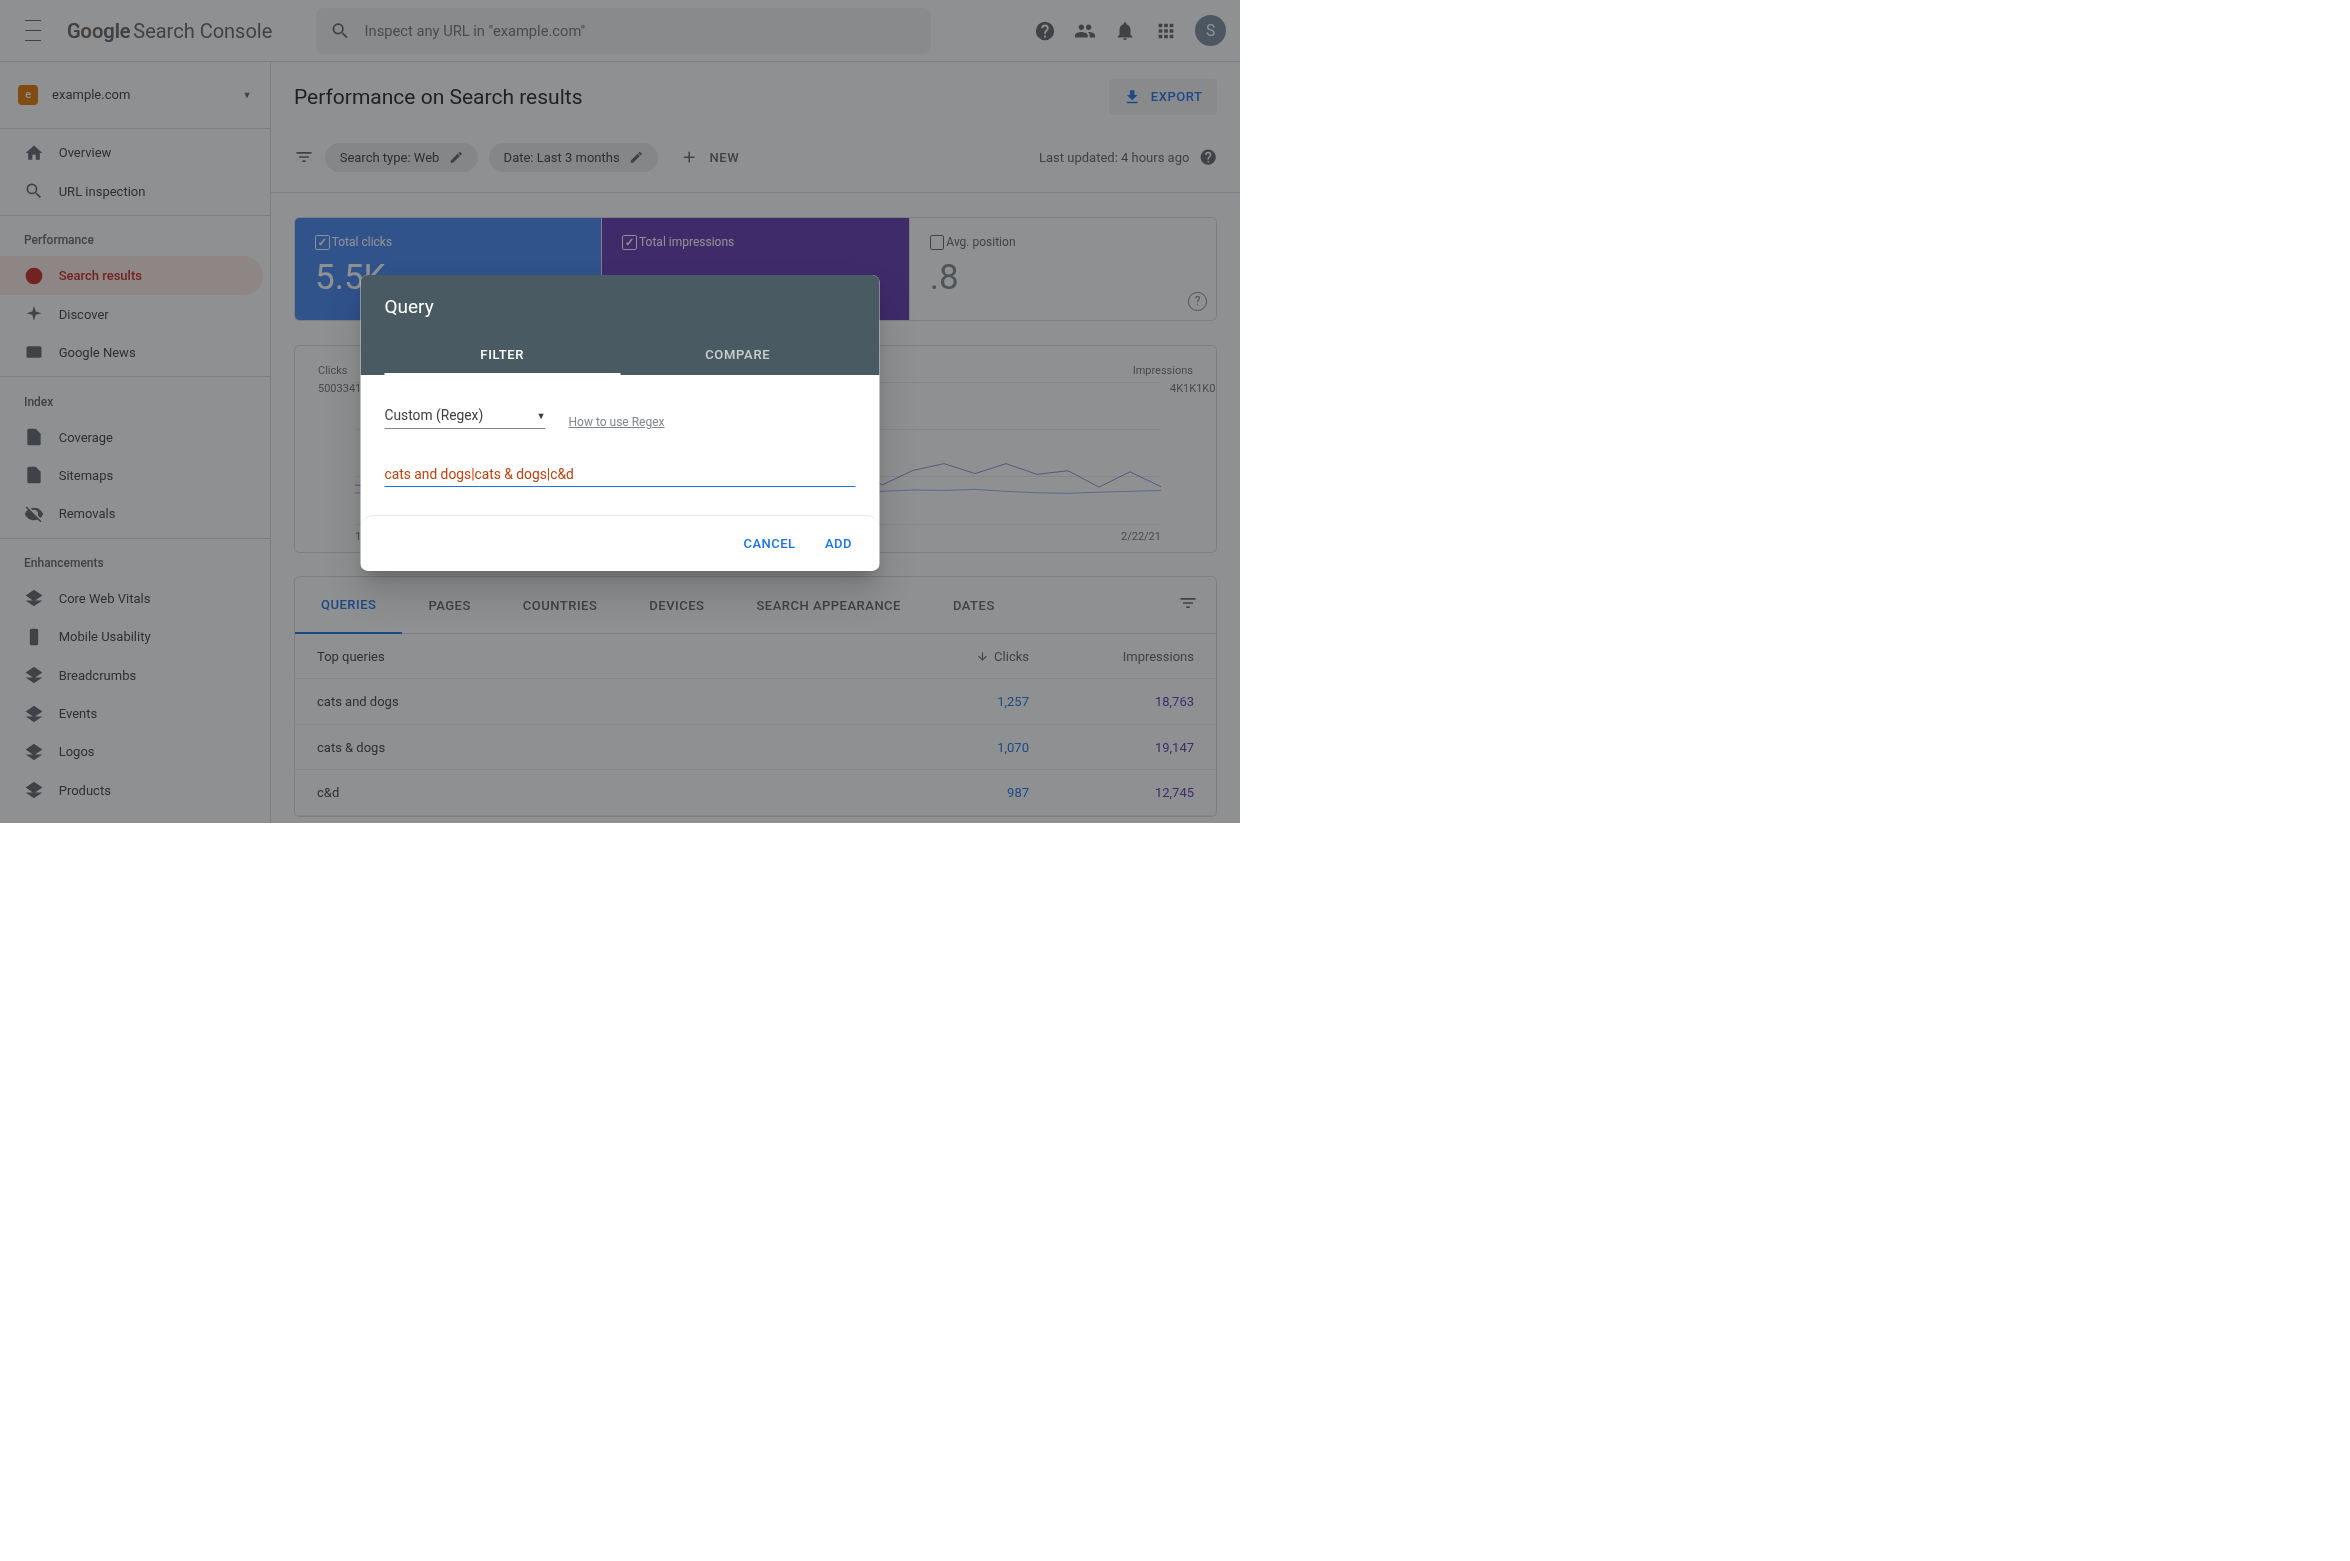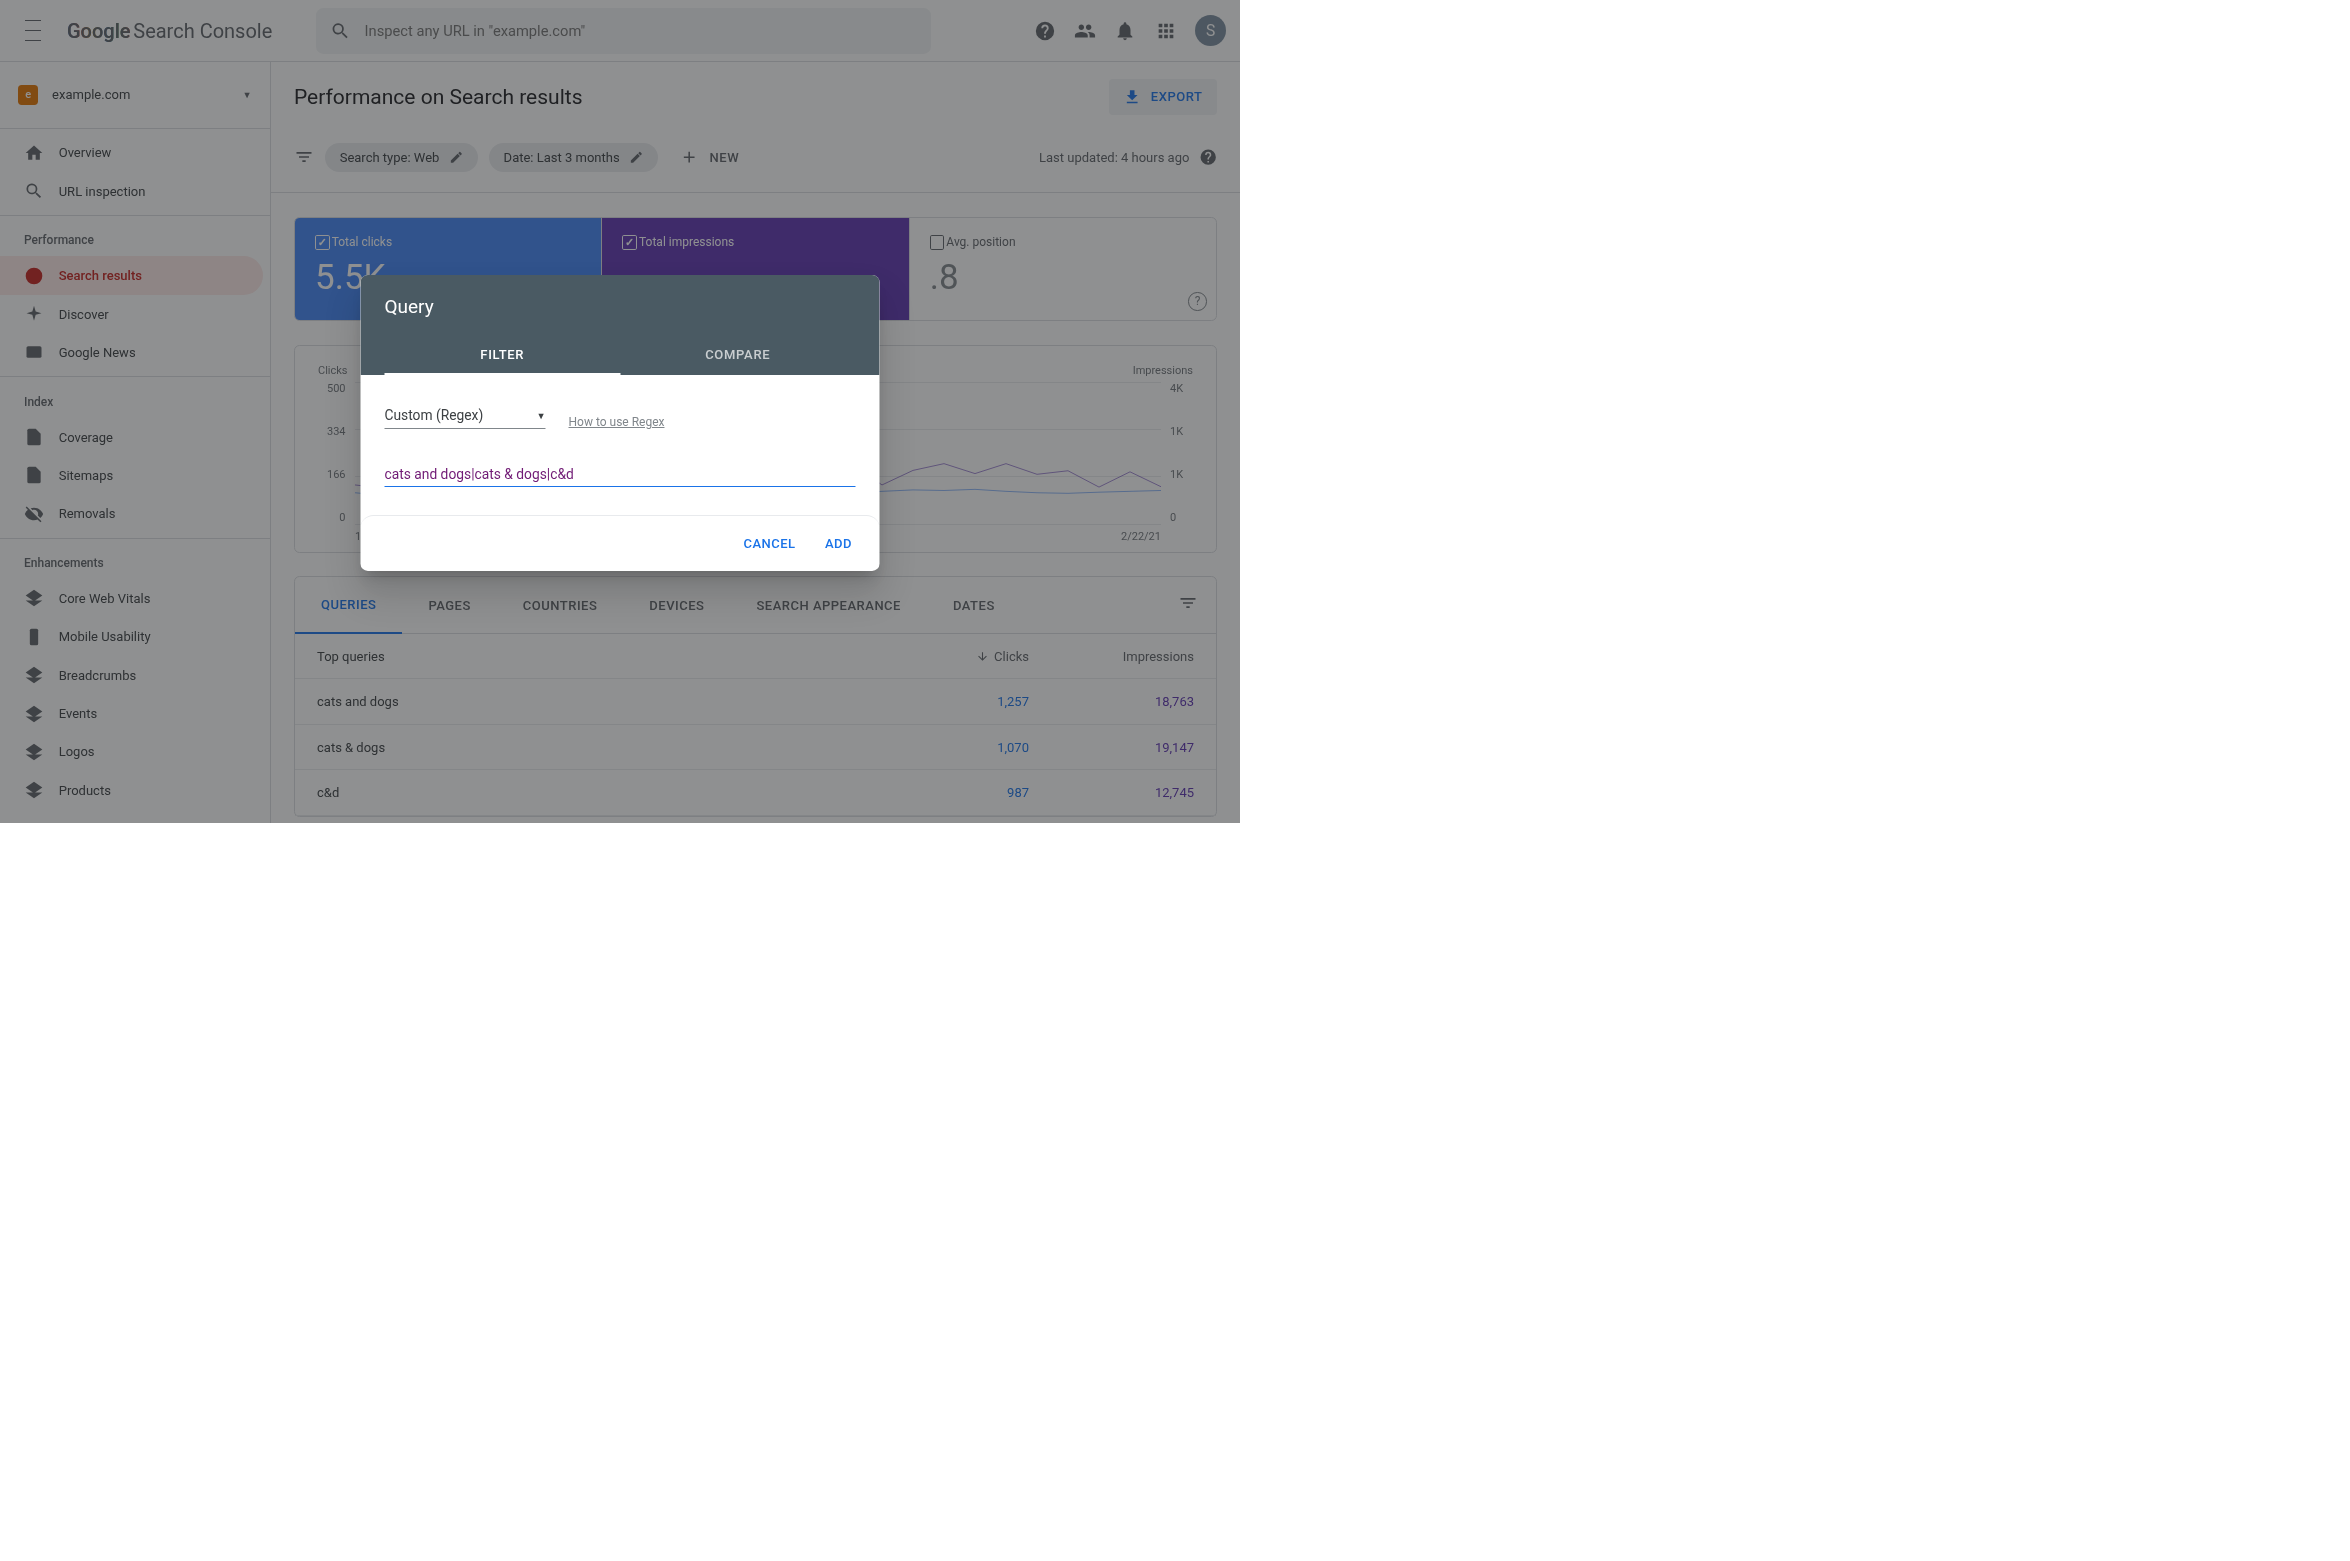--- a/index.html
+++ b/index.html
@@ -318,22 +318,20 @@
     }
     .chart-body {
       position: relative;
       height: 161px;
     }
     .y-left, .y-right {
       position: absolute;
       top: 0;
       height: 142px;
       display: flex;
-      flex-direction: column;
-      justify-content: space-between;
       font-size: 11px;
       color: #70757a;
     }
     .y-left { left: 0; text-align: right; width: 27.5px; }
     .y-right { right: 0; text-align: left; width: 23px; }
     .chart-area {
       position: absolute;
       left: 37px;
       right: 32px;
       top: 0;
@@ -467,21 +465,21 @@
       cursor: pointer;
     }
     .modal-input {
       margin-top: 32px;
       border: none;
       border-bottom: 1.8px solid #1a73e8;
       width: 100%;
       font-size: 13.8px;
       padding: 4.6px 0;
       outline: none;
-      color: #701a75;
+      color: #c2410c;
     }
     .modal-actions {
       display: flex;
       justify-content: flex-end;
       gap: 7.3px;
       padding: 13px 16.5px;
       border-top: 0.9px solid #e8eaed;
       border-radius: 13px;
     }
     .modal-btn {

